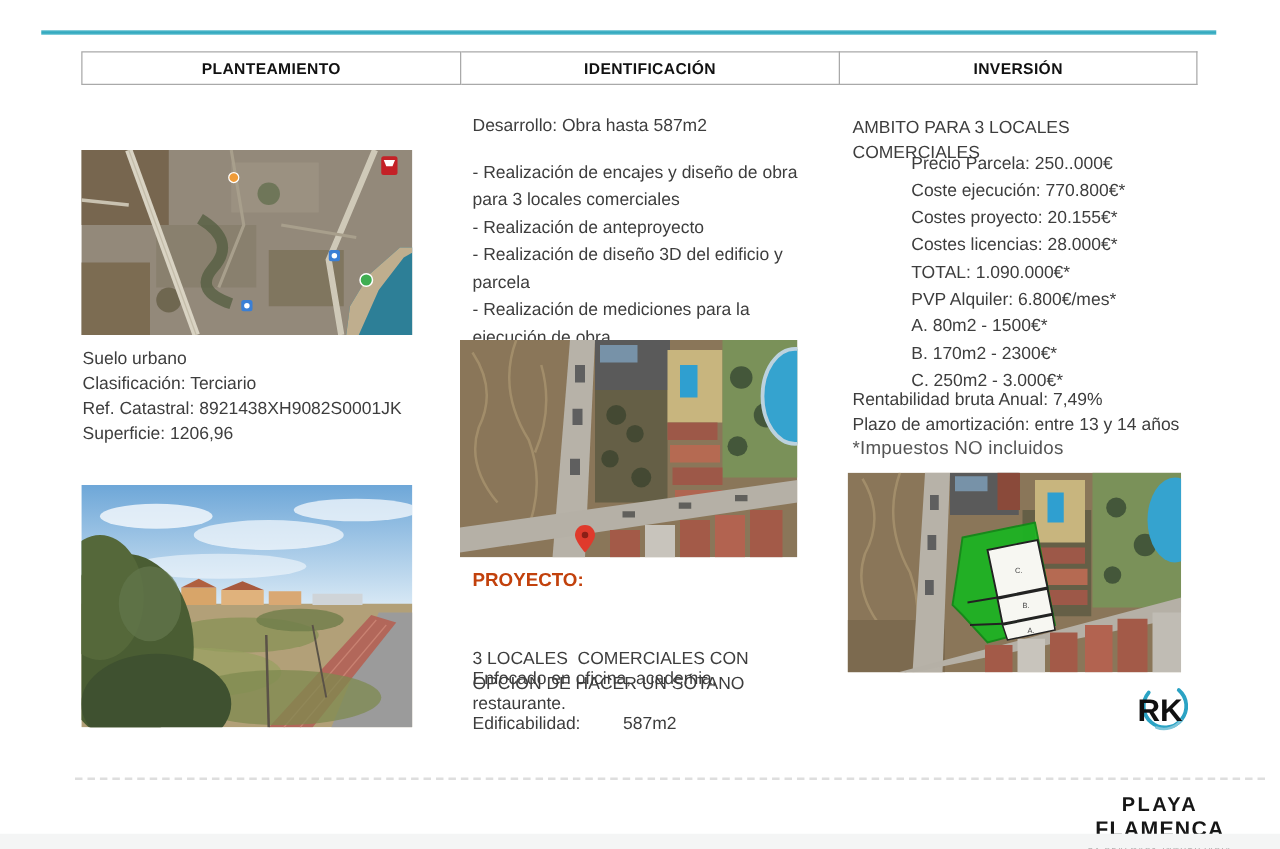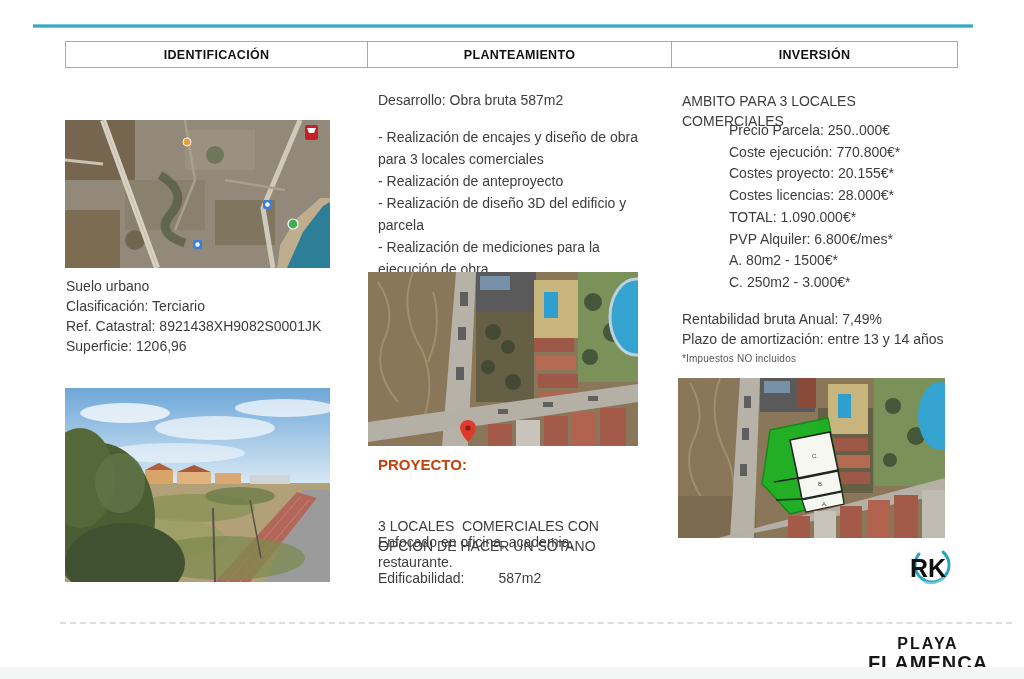--- a/index.html
+++ b/index.html
@@ -13,39 +13,39 @@
   .header-cell + .header-cell{border-left:none;}
   .hc1{width:303px;} .hc2{width:304px;} .hc3{width:286px;}
   .txt{font-size:14px;line-height:20px;}
   .abs{position:absolute;}
   .img-frame{position:absolute;overflow:hidden;}
   .img-frame svg{display:block;}
   .bullets div{margin:0;}
   .proyecto-title{font-weight:bold;font-size:15px;color:#c2410c;}
   .prewrap{white-space:pre-wrap;}
   .cost-line{line-height:21.7px;margin-left:47px;}
-  .nota{font-size:10px;color:#555;letter-spacing:.2px;}
+  .nota{font-size:15px;color:#555;letter-spacing:.2px;}
   .edif-row span+span{margin-left:34px;}
   .dashed-line{position:absolute;left:60px;top:622px;width:952px;border-top:2px dashed #dedede;}
   .bottom-strip{position:absolute;left:0;bottom:0;width:1024px;height:12px;background:#f4f5f5;}
   .logo-box{position:absolute;left:848px;top:546px;width:160px;text-align:center;color:#161616;}
   .logo-word1{font-weight:bold;font-size:16px;letter-spacing:2px;line-height:19px;margin-top:40px;}
-  .logo-word2{font-weight:bold;font-size:20px;letter-spacing:1px;line-height:20px;}
+  .logo-word2{font-weight:bold;font-size:17px;letter-spacing:1px;line-height:20px;}
   .logo-sub{font-size:5.6px;letter-spacing:1.4px;color:#2b2b2b;margin-top:3px;font-weight:bold;}
 </style>
 </head>
 <body>
 
 <div class="page">
 
   <div class="accent-line"></div>
 
   <div class="header-row">
+    <div class="header-cell hc2">PLANTEAMIENTO</div>
     <div class="header-cell hc1">IDENTIFICACIÓN</div>
-    <div class="header-cell hc2">PLANTEAMIENTO</div>
     <div class="header-cell hc3">INVERSIÓN</div>
   </div>
 
 
   <div class="img-frame" style="left:65px;top:120px;width:265px;height:148px;">
     <svg width="265" height="148" viewBox="0 0 265 148">
       <rect width="265" height="148" fill="#93897a"></rect>
       <rect x="0" y="0" width="70" height="60" fill="#77664f"></rect>
       <rect x="0" y="90" width="55" height="58" fill="#7c6c52"></rect>
       <rect x="120" y="10" width="70" height="40" fill="#9e9483" opacity=".8"></rect>
@@ -118,21 +118,21 @@
         <ellipse cx="35" cy="130" rx="55" ry="75" fill="#4a5d33"></ellipse>
         <ellipse cx="15" cy="90" rx="35" ry="50" fill="#55683a"></ellipse>
         <ellipse cx="60" cy="175" rx="60" ry="40" fill="#3f5130"></ellipse>
         <ellipse cx="55" cy="95" rx="25" ry="30" fill="#60744a" opacity=".8"></ellipse>
       </g>
       <line x1="148" y1="120" x2="150" y2="194" stroke="#5a5247" stroke-width="2"></line>
       <line x1="185" y1="112" x2="196" y2="170" stroke="#5a5247" stroke-width="1.5"></line>
     </svg>
   </div>
 
-  <div class="abs txt" style="left:378px;top:90px;width:272px;">Desarrollo: Obra bruta 587m2</div>
+  <div class="abs txt" style="left:378px;top:90px;width:272px;">Desarrollo: Obra hasta 587m2</div>
 
   <div class="abs txt bullets" style="left:378px;top:126px;width:272px;line-height:22px;">
     <div>- Realización de encajes y diseño de obra para 3 locales comerciales</div>
     <div>- Realización de anteproyecto</div>
     <div>- Realización de diseño 3D del edificio y parcela</div>
     <div>- Realización de mediciones para la ejecución de obra</div>
   </div>
 
   <div class="img-frame" style="left:368px;top:272px;width:270px;height:174px;">
     <svg width="270" height="174" viewBox="0 0 270 174">
@@ -205,20 +205,21 @@
   <div class="abs txt" style="left:682px;top:91px;width:270px;">AMBITO PARA 3 LOCALES COMERCIALES</div>
 
   <div class="abs txt" style="left:682px;top:120px;width:270px;">
     <div class="cost-line">Precio Parcela: 250..000€</div>
     <div class="cost-line">Coste ejecución: 770.800€*</div>
     <div class="cost-line">Costes proyecto: 20.155€*</div>
     <div class="cost-line">Costes licencias: 28.000€*</div>
     <div class="cost-line">TOTAL: 1.090.000€*</div>
     <div class="cost-line">PVP Alquiler: 6.800€/mes*</div>
     <div class="cost-line">A. 80m2 - 1500€*</div>
+    <div class="cost-line">B. 170m2 - 2300€*</div>
     <div class="cost-line">C. 250m2 -  3.000€*</div>
   </div>
 
   <div class="abs txt" style="left:682px;top:309px;width:280px;">
     <div>Rentabilidad bruta Anual: 7,49%</div>
     <div>Plazo de amortización: entre 13 y 14 años</div>
     <div class="nota">*Impuestos NO incluidos</div>
   </div>
 
   <div class="img-frame" style="left:678px;top:378px;width:267px;height:160px;">

